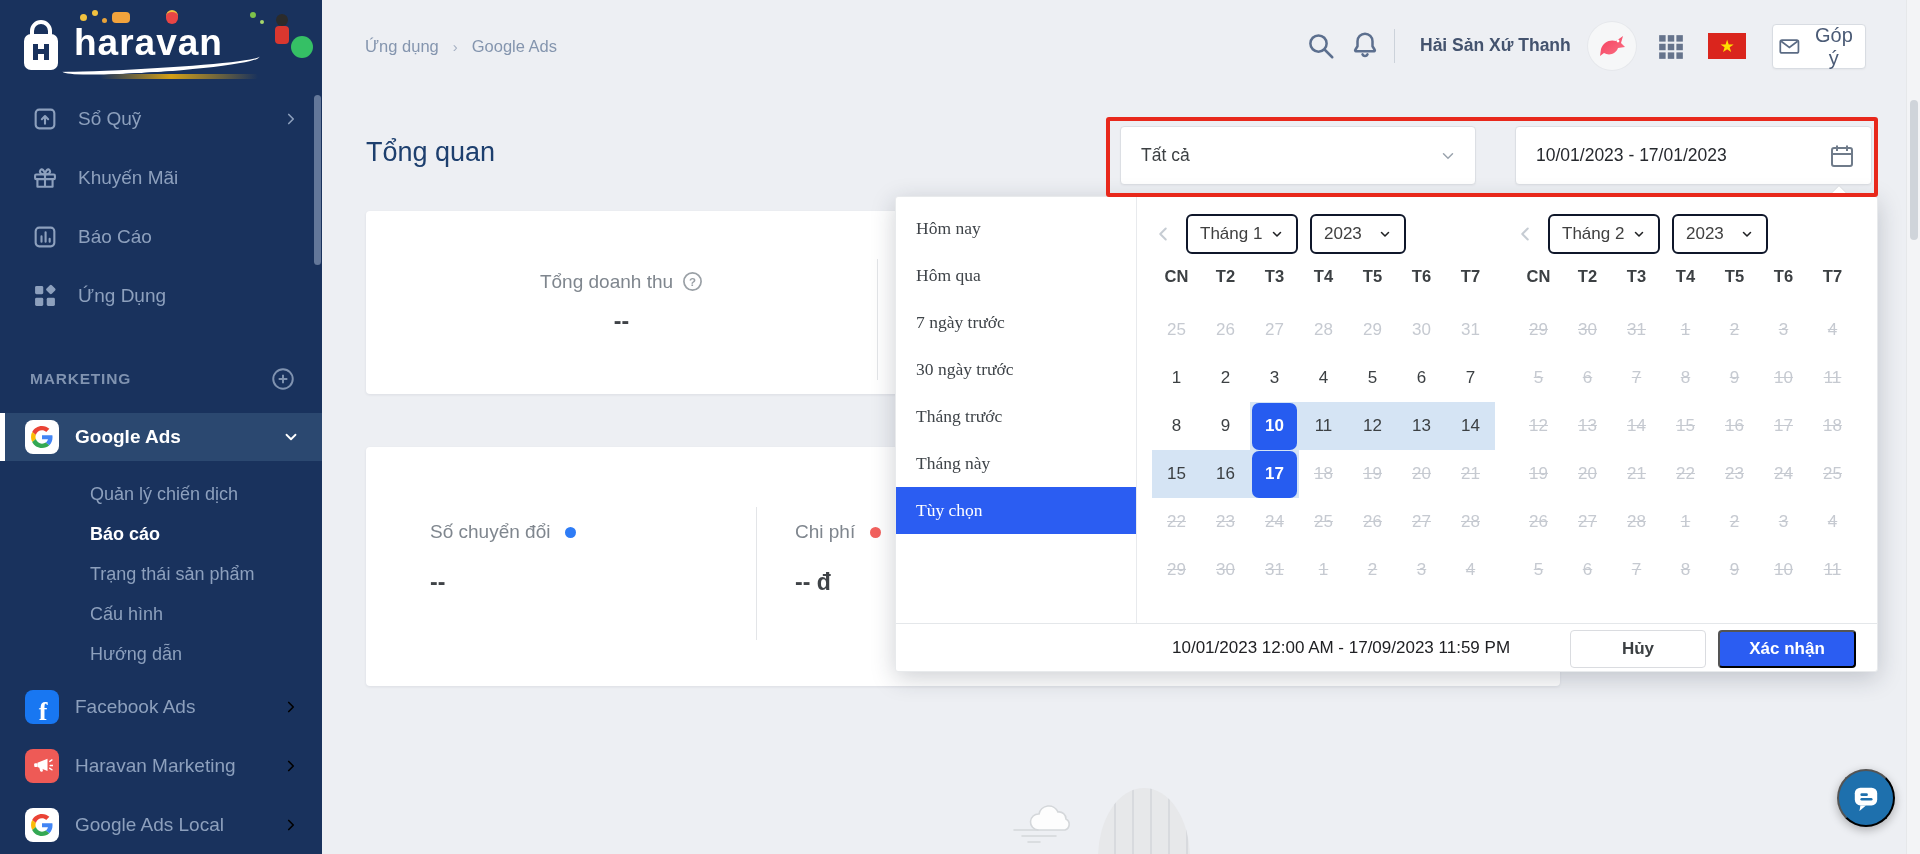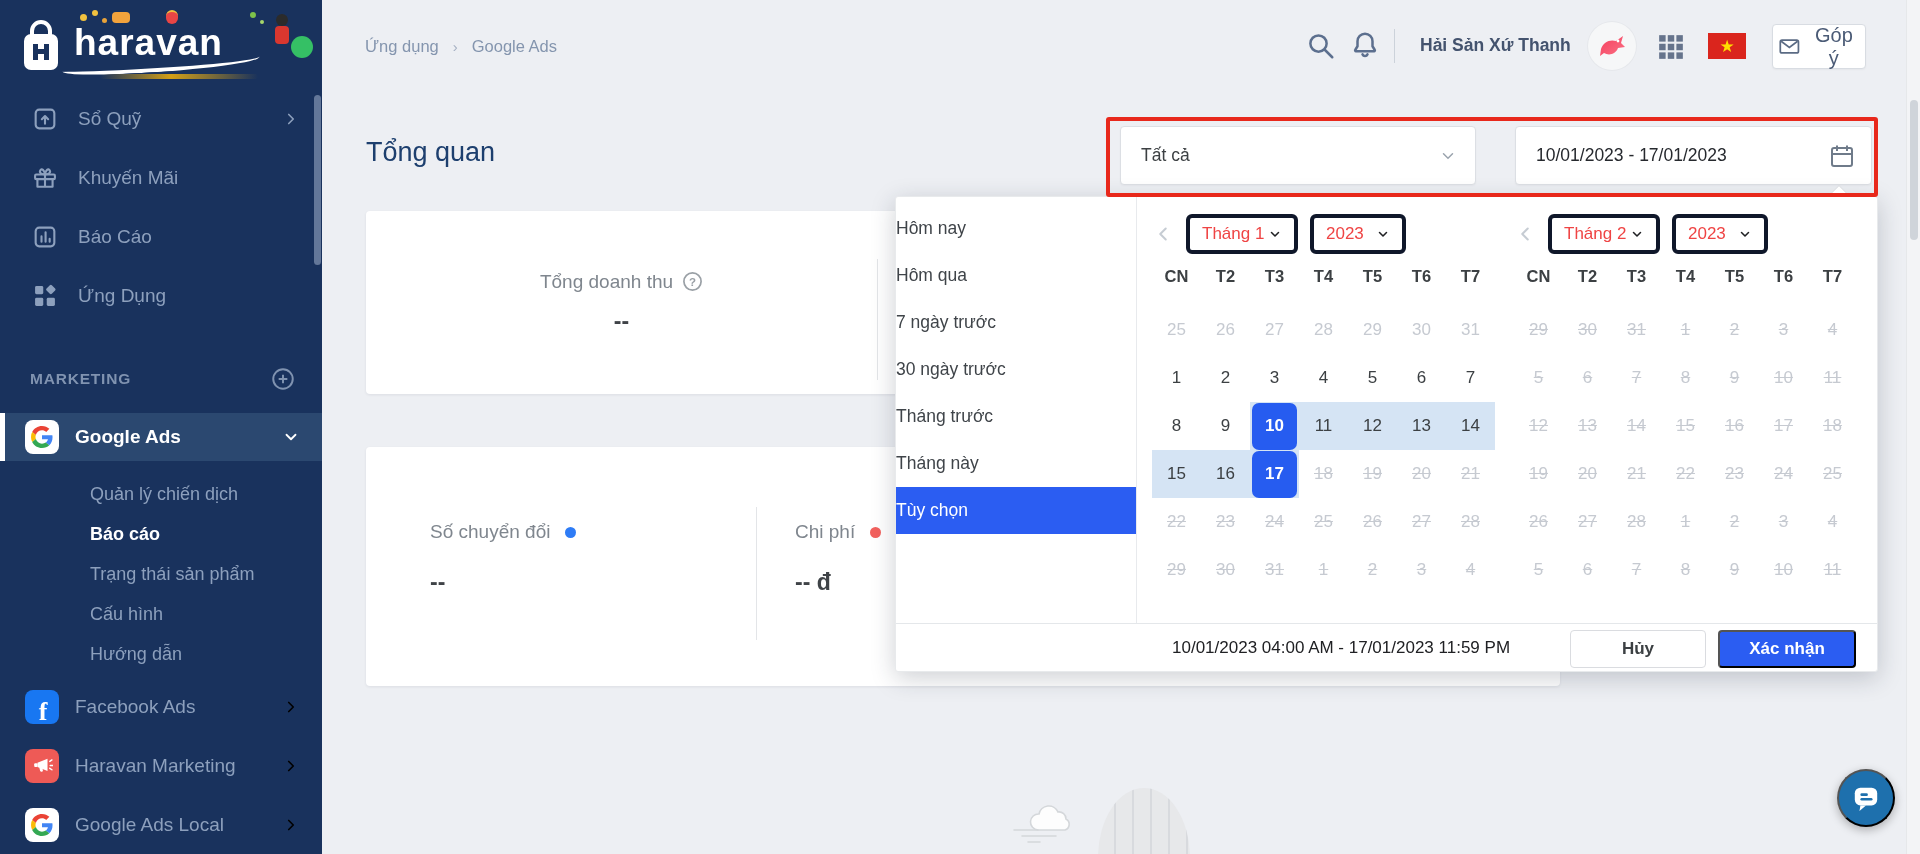--- a/index.html
+++ b/index.html
@@ -113,29 +113,29 @@
   
   .red-box{position:absolute;left:1106px;top:117px;width:772px;height:80px;border:4px solid #e8281b;border-radius:3px;
            z-index:60;pointer-events:none;}
 
   
   .picker{position:absolute;left:895px;top:196px;width:983px;height:476px;background:#fff;border-radius:3px;
           box-shadow:0 6px 24px rgba(30,40,60,.22);border:1px solid #e8eaec;z-index:20;}
   .panel-caret{position:absolute;left:935px;top:-9px;width:16px;height:16px;background:#fff;
                border-left:1px solid #d9dce0;border-top:1px solid #d9dce0;transform:rotate(45deg);z-index:1;}
   .presets{position:absolute;left:0;top:0;width:241px;height:426px;border-right:1px solid #e8eaed;padding-top:8px;}
-  .preset{height:47px;display:flex;align-items:center;font-size:17.5px;color:#3f4449;cursor:pointer;}
+  .preset{height:47px;display:flex;align-items:center;padding-left:20px;font-size:17.5px;color:#3f4449;cursor:pointer;font-family:Liberation Serif, serif;}
   .preset.selected{background:#2b5df2;color:#fff;}
 
   .cal{position:absolute;top:0;width:343px;height:426px;}
   #cal-1{left:256px;} #cal-2{left:618px;}
   .cal-head{position:absolute;top:17px;left:0;display:flex;align-items:center;}
   .cal-prev{width:22px;height:22px;color:#c6ccd3;margin-right:12px;display:flex;cursor:pointer;}
-  .mini-select{display:flex;align-items:center;justify-content:space-between;border:4px solid #0f172a;border-radius:6px;
-               height:40px;padding:4px 12px;background:#fff;font-size:17px;color:#ef4444;cursor:pointer;}
+  .mini-select{display:flex;align-items:center;justify-content:space-between;border:2px solid #0f172a;border-radius:6px;
+               height:40px;padding:4px 12px;background:#fff;font-size:17px;color:#404040;cursor:pointer;}
   .ms-month{width:112px;margin-right:12px;}
   .ms-year{width:96px;}
   .mini-select svg{width:14px;height:14px;color:#202124;}
   .cal-wd{position:absolute;top:70px;left:0;display:grid;grid-template-columns:repeat(7,49px);}
   .wd{text-align:center;font-weight:bold;font-size:16.5px;color:#3c4043;}
   .cal-days{position:absolute;top:109px;left:0;display:grid;grid-template-columns:repeat(7,49px);grid-auto-rows:48px;}
   .day{display:flex;align-items:center;justify-content:center;font-size:17px;color:#3c4043;cursor:pointer;}
   .d-p{color:#c6cad1;}
   .d-x{color:#c6cad1;text-decoration:line-through;cursor:default;}
   .d-r{background:#d5e4f4;}
@@ -587,21 +587,21 @@
           <div class="day d-x">5</div>
           <div class="day d-x">6</div>
           <div class="day d-x">7</div>
           <div class="day d-x">8</div>
           <div class="day d-x">9</div>
           <div class="day d-x">10</div>
           <div class="day d-x">11</div>
         </div>
       </div>
     <div class="picker-footer">
-      <span class="range-text">10/01/2023 04:00 AM - 17/01/2023 11:59 PM</span>
+      <span class="range-text">10/01/2023 12:00 AM - 17/09/2023 11:59 PM</span>
       <button class="btn btn-cancel">Hủy</button>
       <button class="btn btn-confirm">Xác nhận</button>
     </div>
   </div>
 
   <span class="red-box"></span>
 
   <span class="cloud">
     <svg viewBox="0 0 86 52" fill="#fdfdfd" stroke="currentColor" stroke-width="1.6">
       <path d="M30 34a8 8 0 0 1 1-16 10 10 0 0 1 19-2 7 7 0 0 1 8 7 6 6 0 0 1-1 11z"></path>

